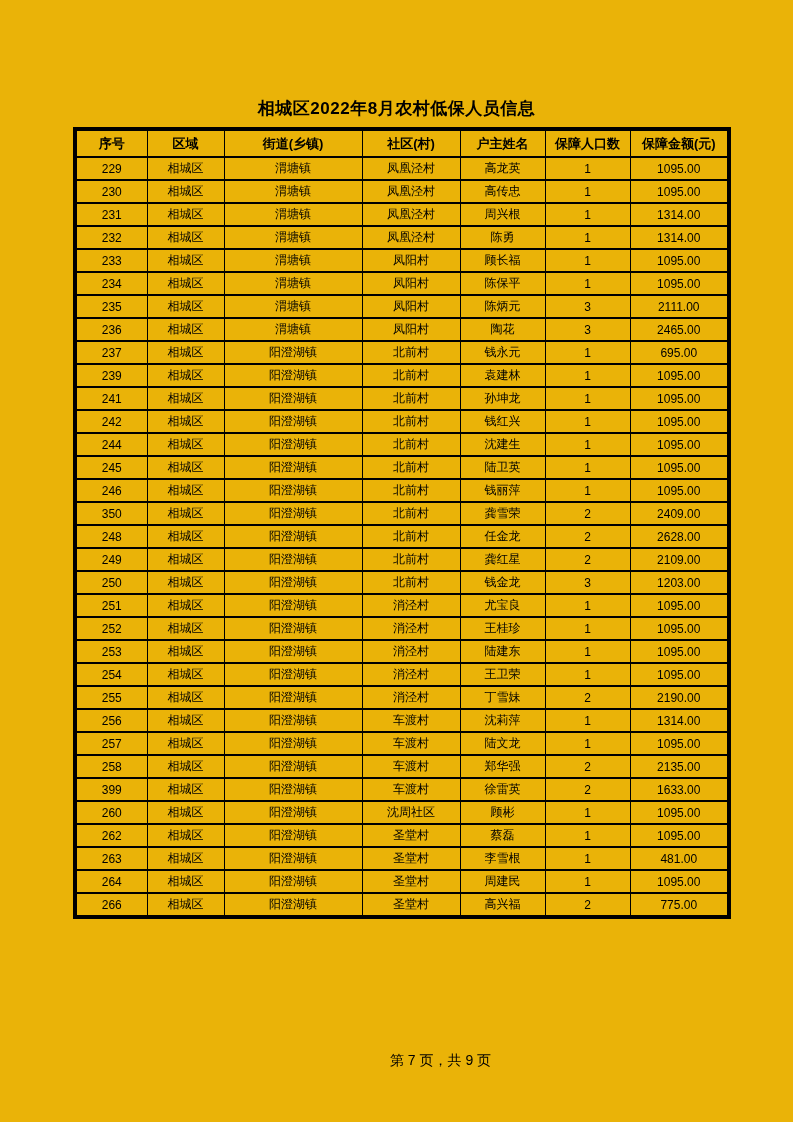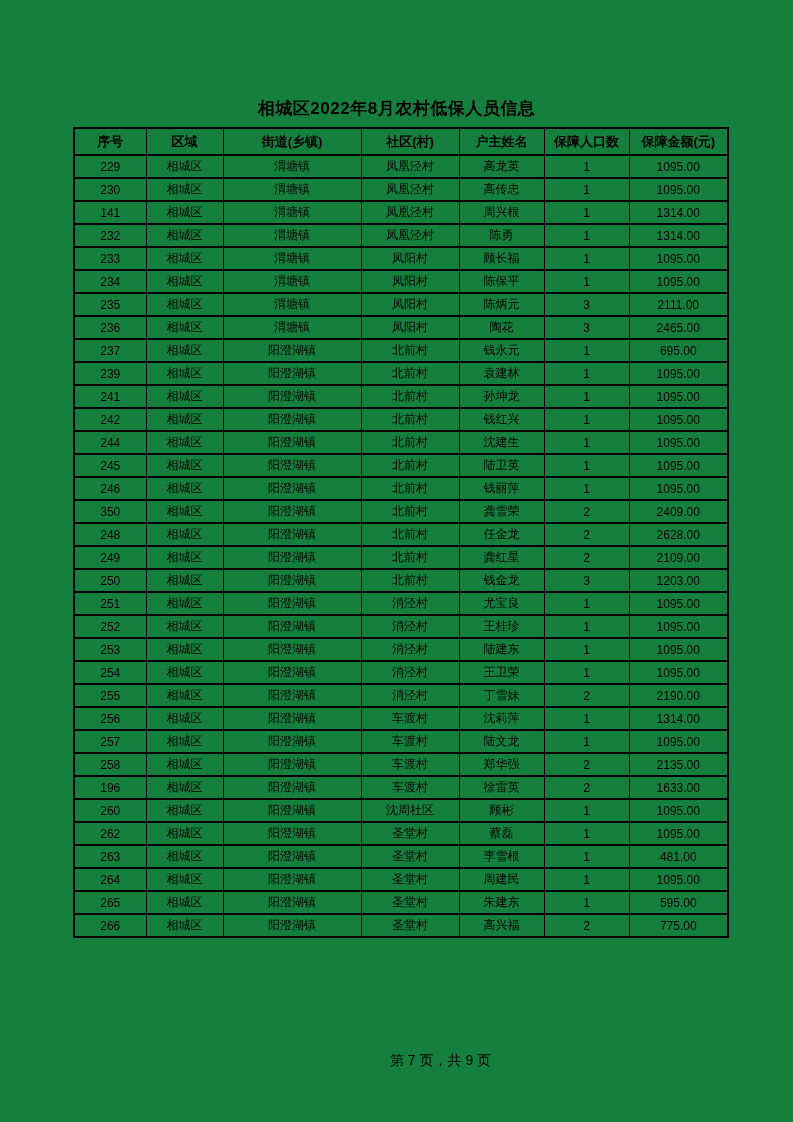--- a/index.html
+++ b/index.html
@@ -4,21 +4,21 @@
 <style>
   html, body {
     margin: 0;
     padding: 0;
     background: #ffffff;
   }
   .page {
     position: relative;
     width: 793px;
     height: 1122px;
-    background: #15803d;
+    background: #eab308;
     font-family: "Liberation Sans", "DejaVu Sans", sans-serif;
     color: #000000;
     overflow: hidden;
   }
   .doc-title {
     position: absolute;
     top: 97px;
     left: 0;
     width: 100%;
     text-align: center;
@@ -26,21 +26,21 @@
     font-weight: bold;
     letter-spacing: 0.5px;
   }
   table.roster {
     position: absolute;
     top: 127px;
     left: 73px;
     width: 654px;
     border-collapse: collapse;
     table-layout: fixed;
-    border: 2px solid #000000;
+    border: 4px solid #000000;
   }
   table.roster th,
   table.roster td {
     border: 1px solid #000000;
     border-top-width: 2px;
     border-bottom-width: 2px;
     text-align: center;
     vertical-align: middle;
     padding: 0 2px;
     overflow: hidden;
@@ -107,21 +107,21 @@
         <tr>
           <td>230</td>
           <td>相城区</td>
           <td>渭塘镇</td>
           <td>凤凰泾村</td>
           <td>高传忠</td>
           <td>1</td>
           <td>1095.00</td>
         </tr>
         <tr>
-          <td>141</td>
+          <td>231</td>
           <td>相城区</td>
           <td>渭塘镇</td>
           <td>凤凰泾村</td>
           <td>周兴根</td>
           <td>1</td>
           <td>1314.00</td>
         </tr>
         <tr>
           <td>232</td>
           <td>相城区</td>
@@ -332,21 +332,21 @@
         <tr>
           <td>258</td>
           <td>相城区</td>
           <td>阳澄湖镇</td>
           <td>车渡村</td>
           <td>郑华强</td>
           <td>2</td>
           <td>2135.00</td>
         </tr>
         <tr>
-          <td>196</td>
+          <td>399</td>
           <td>相城区</td>
           <td>阳澄湖镇</td>
           <td>车渡村</td>
           <td>徐雷英</td>
           <td>2</td>
           <td>1633.00</td>
         </tr>
         <tr>
           <td>260</td>
           <td>相城区</td>
@@ -377,29 +377,20 @@
         <tr>
           <td>264</td>
           <td>相城区</td>
           <td>阳澄湖镇</td>
           <td>圣堂村</td>
           <td>周建民</td>
           <td>1</td>
           <td>1095.00</td>
         </tr>
         <tr>
-          <td>265</td>
-          <td>相城区</td>
-          <td>阳澄湖镇</td>
-          <td>圣堂村</td>
-          <td>朱建东</td>
-          <td>1</td>
-          <td>595.00</td>
-        </tr>
-        <tr>
           <td>266</td>
           <td>相城区</td>
           <td>阳澄湖镇</td>
           <td>圣堂村</td>
           <td>高兴福</td>
           <td>2</td>
           <td>775.00</td>
         </tr>
       </tbody>
   </table>

